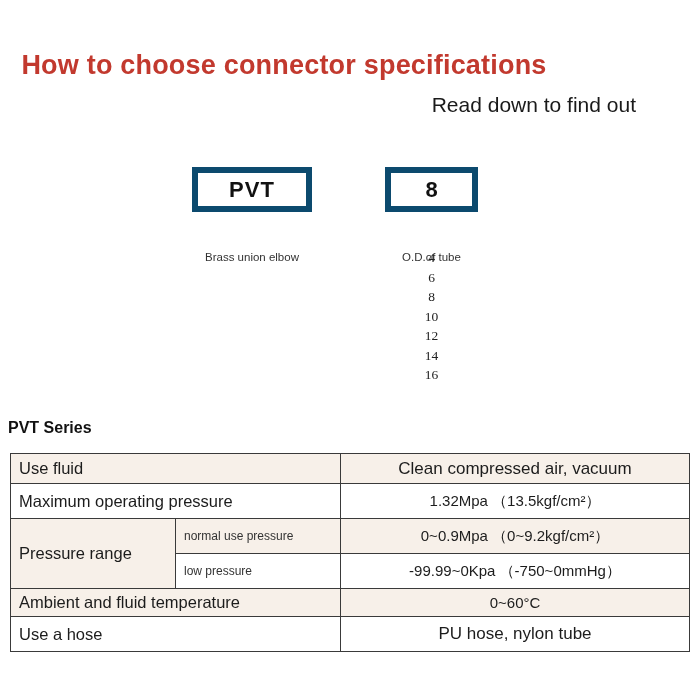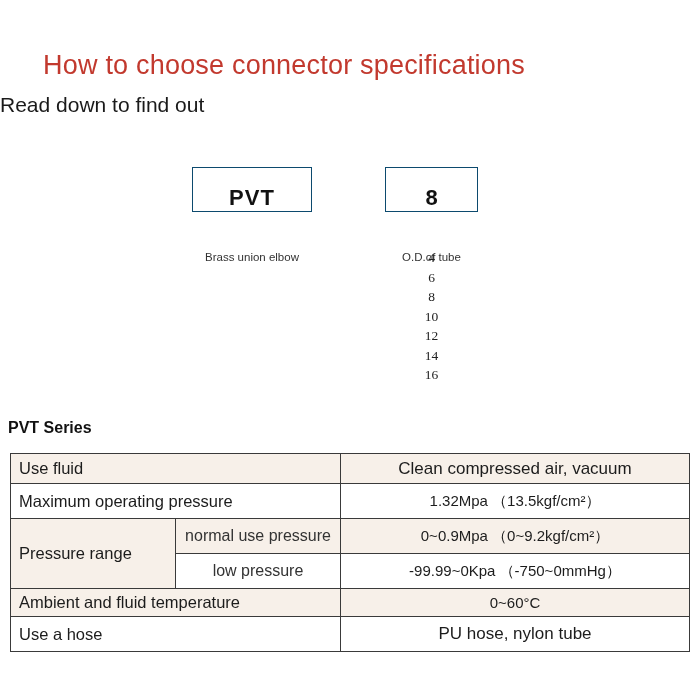--- a/index.html
+++ b/index.html
@@ -13,41 +13,41 @@
   }
   .page { position: relative; width: 700px; height: 700px; }
 
   
   .title {
     position: absolute;
     left: 0; top: 50px;
     width: 568px;
     text-align: center;
     font-size: 27px;
-    font-weight: 400;
+    font-weight: 700;
     color: #c2392e;
     letter-spacing: 0.2px;
   }
   .subtitle {
     position: absolute;
     left: 0; top: 93px;
     width: 636px;
-    text-align: left;
+    text-align: right;
     font-size: 21px;
     font-weight: 400;
     color: #1a1a1a;
   }
 
   
   .code-box {
     position: absolute;
-    border: 1px solid #0c4a6e;
+    border: 6px solid #0c4a6e;
     background: #ffffff;
     display: flex;
-    align-items: flex-end;
+    align-items: center;
     justify-content: center;
     font-weight: bold;
     color: #111111;
   }
   .box-series {
     left: 192px; top: 167px;
     width: 120px; height: 45px;
     font-size: 22px;
     letter-spacing: 1px;
   }
@@ -103,21 +103,21 @@
     padding: 4px 8px;
     font-size: 16px;
     color: #1c1c1c;
     vertical-align: middle;
   }
   .r-beige { background: #f7f0e9; }
   .r-white { background: #ffffff; }
 
   td.label-cell   { text-align: left;   font-size: 16.5px; }
   td.value-cell   { text-align: center; font-size: 15px; margin-left: 21px; }
-  td.sub-label    { text-align: center; font-size: 16px; color: #333333; }
+  td.sub-label    { text-align: left; font-size: 12px; color: #333333; }
   td.value-big    { text-align: center; font-size: 17px; }
 
   .h30 { height: 30px; }
   .h35 { height: 35px; }
   .h34 { height: 22px; }
 </style>
 </head>
 <body>
 
 <div class="page">

